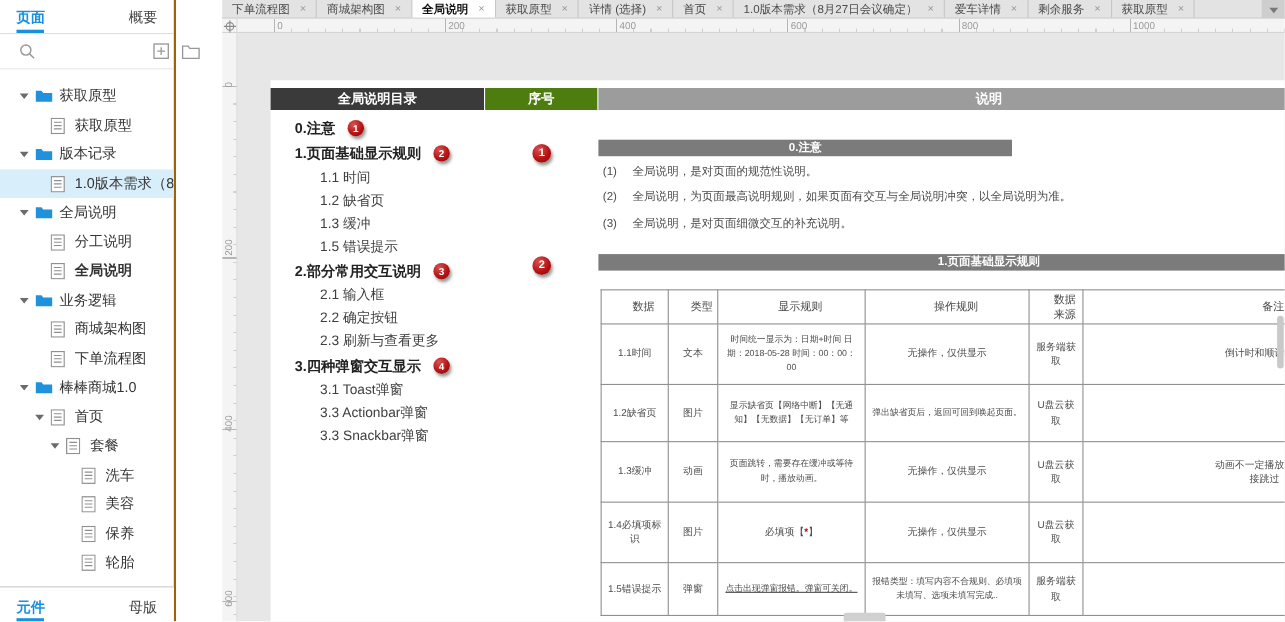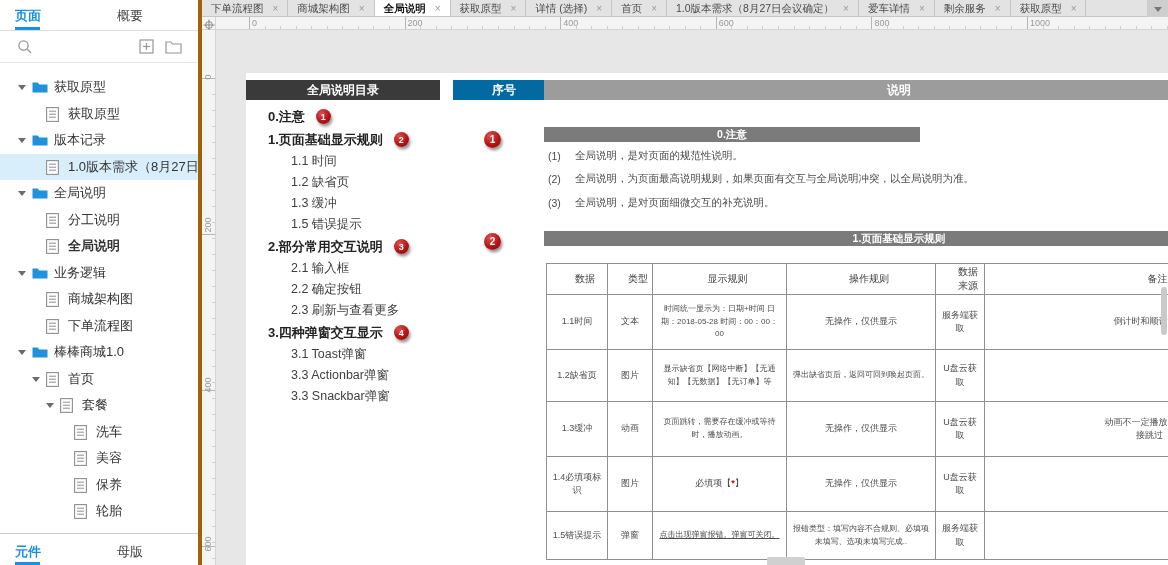--- a/index.html
+++ b/index.html
@@ -1,20 +1,20 @@
 <!DOCTYPE html>
 <html><head>
 <meta charset="utf-8">
 <style>
   html,body{margin:0;padding:0;width:1168px;height:565px;overflow:hidden;
     font-family:"Liberation Sans","DejaVu Sans",sans-serif;background:#fff;position:relative;}
   *{box-sizing:border-box;}
   
-  .sidebar{position:absolute;left:0;top:0;width:202px;height:565px;background:#fff;
-    border-right:4px solid #a16207;}
+  .sidebar{position:absolute;left:0;top:0;width:160px;height:565px;background:#fff;
+    border-right:2px solid #a16207;}
   .sb-tabs{position:relative;height:31px;border-bottom:1px solid #ddd;}
   .sb-tab{position:absolute;top:7px;font-size:13px;cursor:default;}
   .sb-tab.t0{left:15px;color:#1791e0;font-weight:bold;}
   .sb-tab.t1{left:117px;color:#444;}
   .sb-underline{position:absolute;left:15px;top:27px;width:25px;height:3px;background:#1791e0;}
   .sb-toolbar{position:relative;height:32px;border-bottom:1px solid #e7e7e7;}
   .sb-toolbar svg{position:absolute;top:8px;}
   .ic-search{left:17px;}.ic-add{left:139px;}.ic-nfolder{left:165px;}
   .tree{position:absolute;top:64px;left:0;right:0;bottom:32px;overflow:hidden;padding-top:10px;}
   .trow{position:relative;height:26.5px;display:flex;align-items:center;font-size:13px;
@@ -59,21 +59,21 @@
       repeating-linear-gradient(180deg,#cfcfcf 0,#cfcfcf 1px,transparent 1px,transparent 16px);
     background-size:14px 100%,4px 100%;background-position:0 0,10px 0;background-repeat:no-repeat;}
   .vruler .rlabel{position:absolute;left:-6px;width:24px;text-align:center;font-size:9px;
     color:#9a9a9a;transform:rotate(-90deg);}
   .canvas{position:absolute;left:14px;top:30px;right:0;bottom:0;background:#e7e7e7;overflow:hidden;}
   .page{position:absolute;left:30px;top:43px;width:1100px;height:600px;background:#fff;}
   
   .hdrbar{position:absolute;top:7px;height:20px;color:#fff;font-size:12px;font-weight:bold;
     text-align:center;line-height:20px;}
   .bar-toc{left:0;width:194px;background:#3a3a3a;}
-  .bar-idx{left:195px;width:102px;background:#0369a1;margin-left:12px;}
+  .bar-idx{left:195px;width:102px;background:#4d7c0f;}
   .bar-desc{left:298px;width:710px;background:#9c9c9c;}
   .toc-list{position:absolute;left:22px;top:32px;width:260px;}
   .toc-h{height:23px;display:flex;align-items:center;font-size:13px;font-weight:bold;color:#222;}
   .toc-s{height:21px;display:flex;align-items:center;font-size:12.5px;color:#3f3f3f;padding-left:23px;}
   .bd{border-radius:50%;color:#fff;font-weight:bold;display:flex;align-items:center;
     justify-content:center;background:radial-gradient(circle at 35% 28%,#d95050 0%,#b41414 55%,#8d0505 100%);
     box-shadow:1.5px 2.5px 3px rgba(0,0,0,.42);}
   .bd.sm{width:15px;height:15px;font-size:9px;margin-left:11px;}
   .bd.lg{position:absolute;width:17px;height:17px;font-size:10px;left:238px;}
   .notebar{position:absolute;left:298px;height:15px;color:#fff;font-size:10.5px;font-weight:bold;

